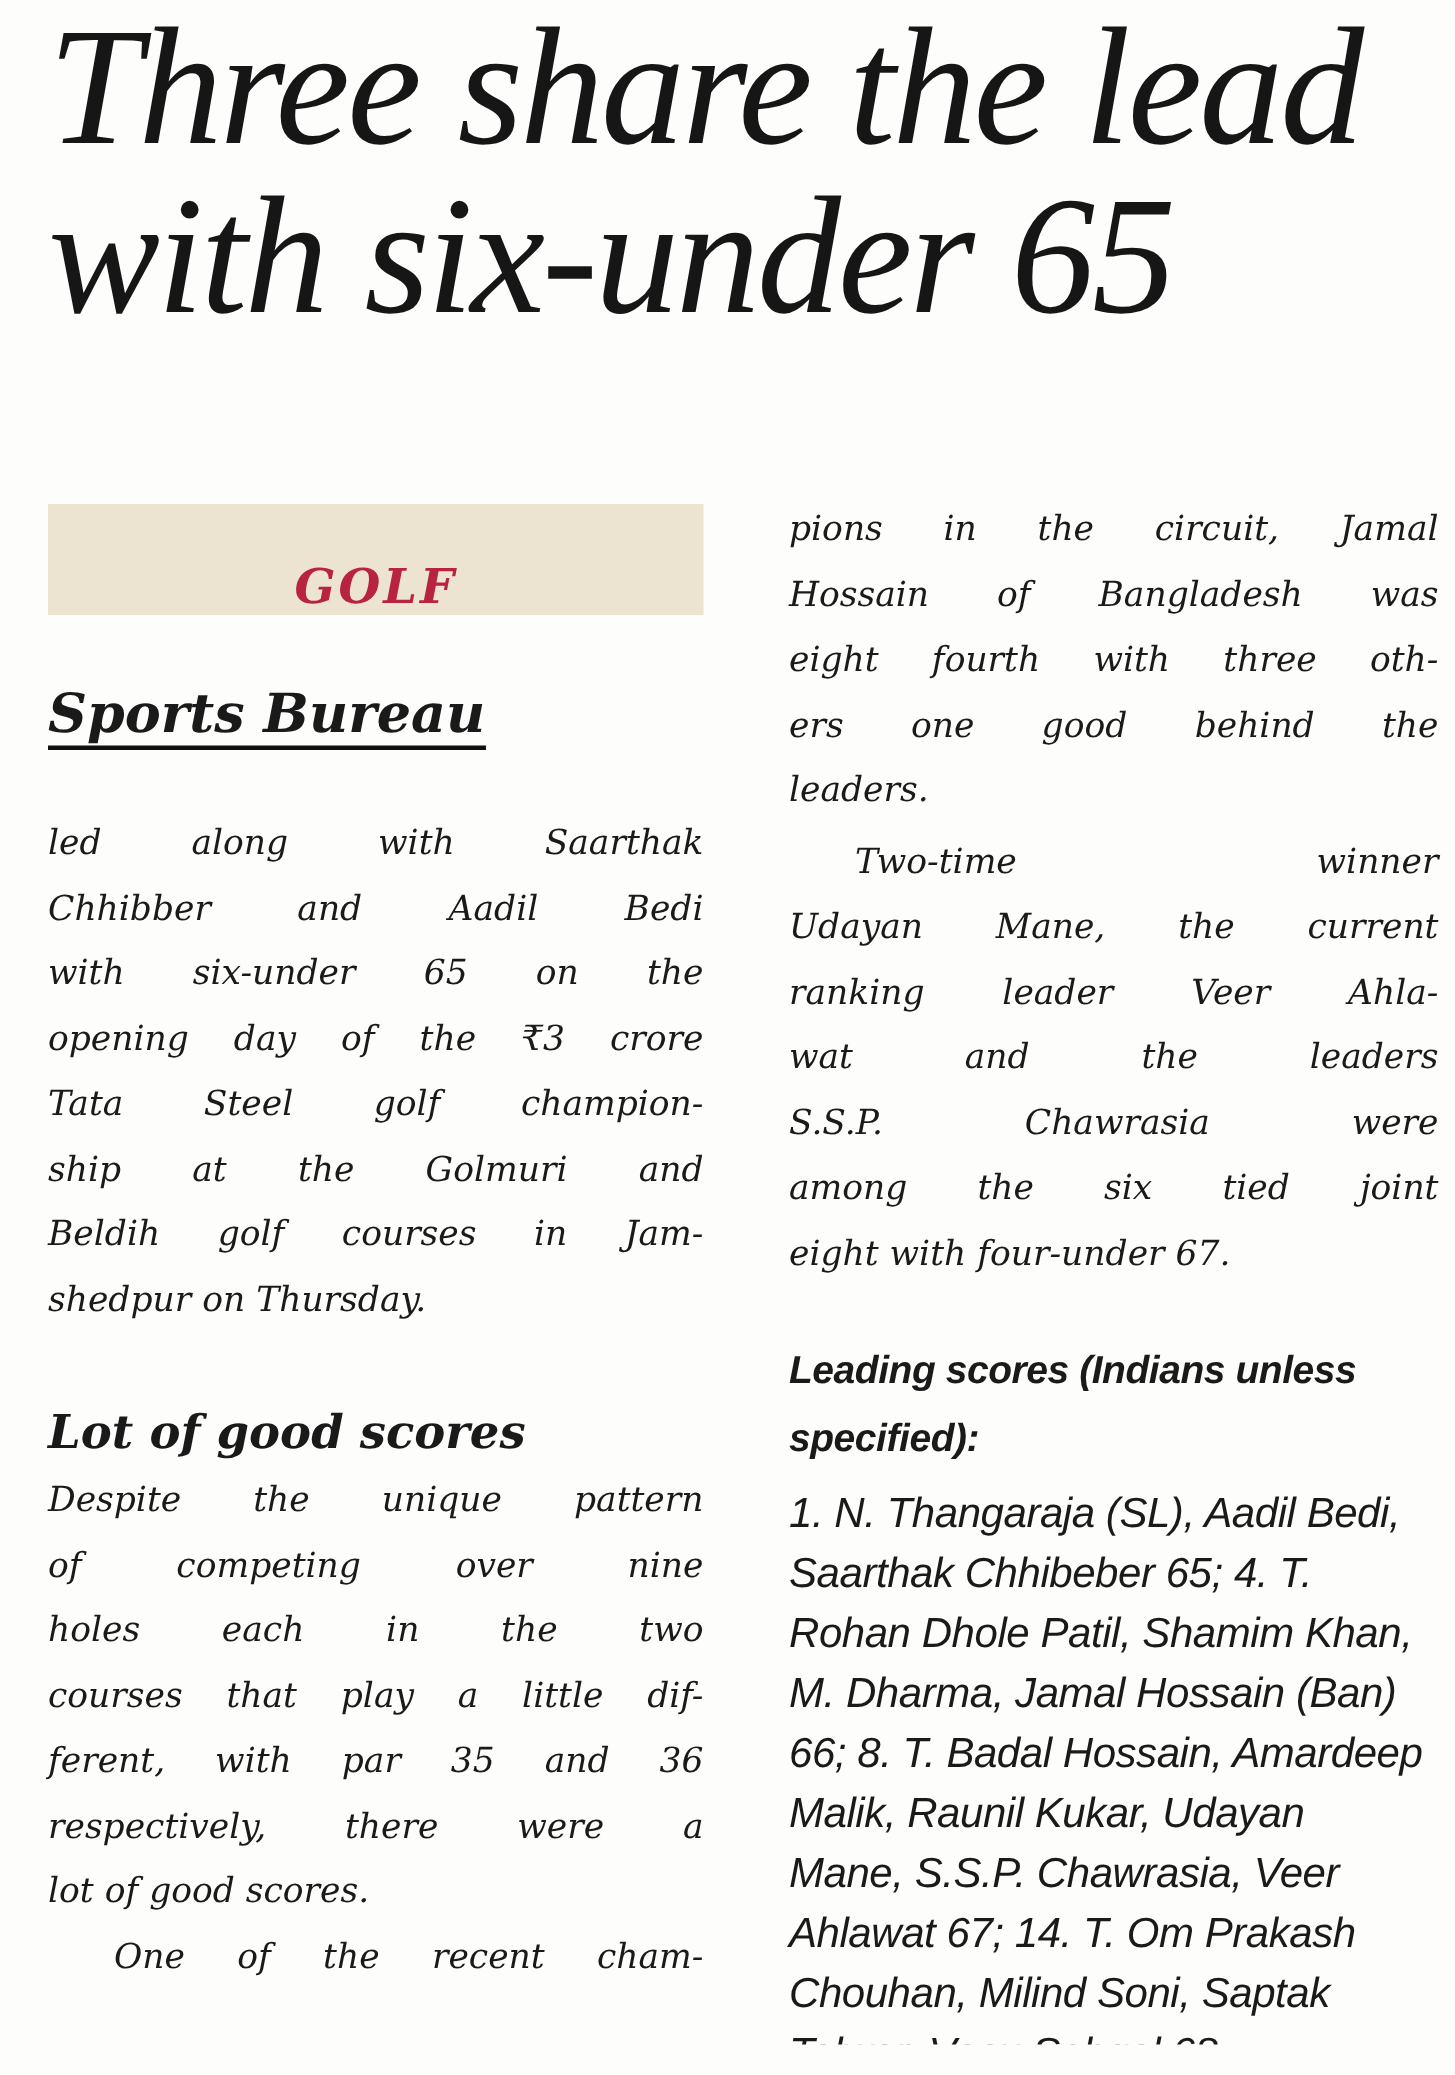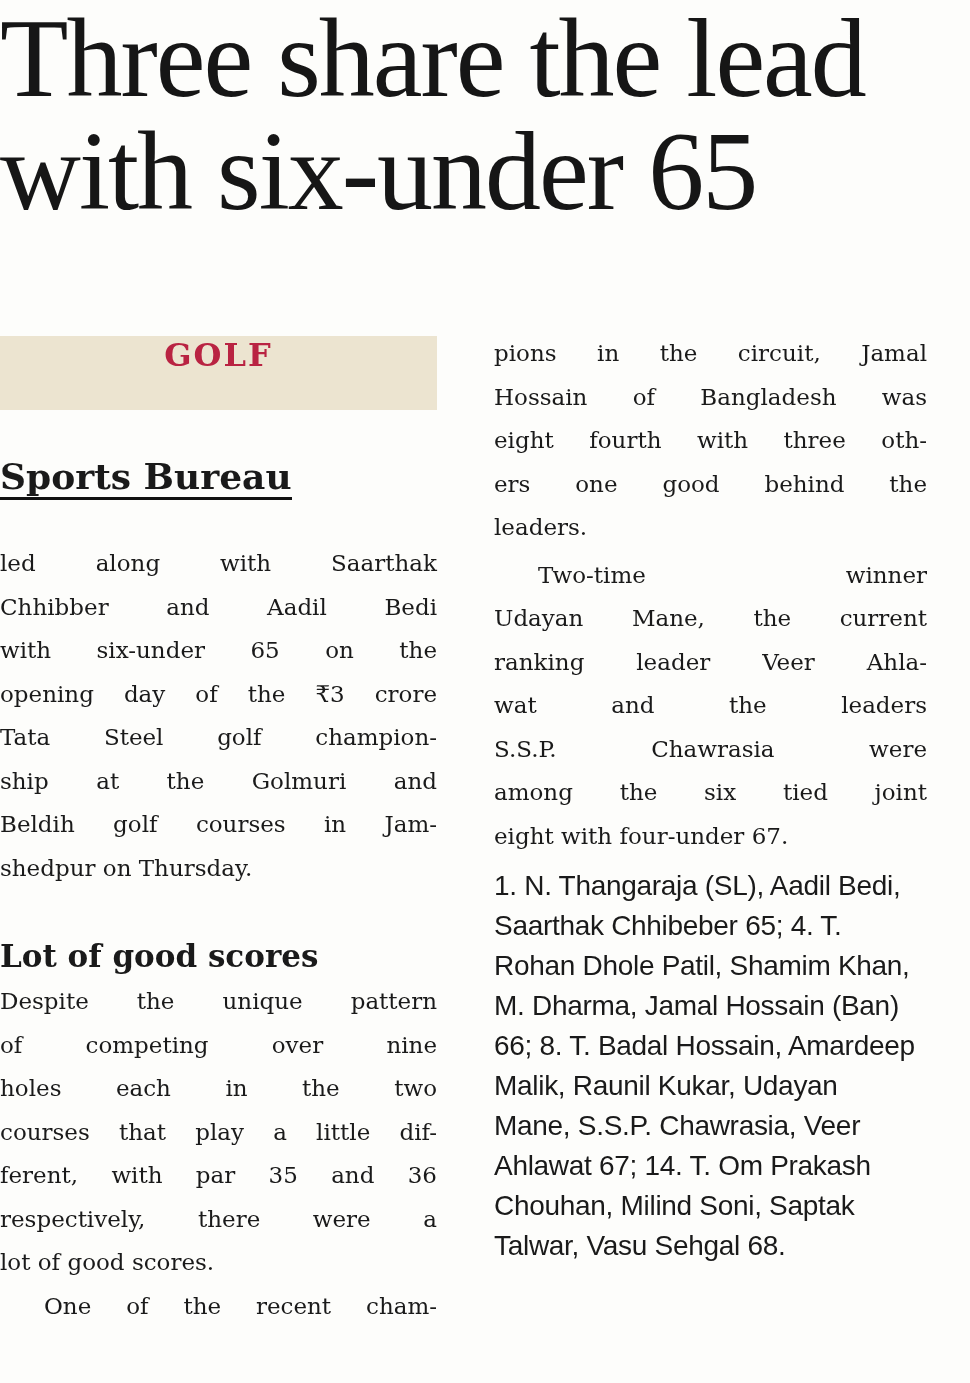--- a/index.html
+++ b/index.html
@@ -12,22 +12,23 @@
   html,body{width:970px;}
   body{
     width:970px;height:1383px;
     background:var(--paper);
     color:var(--ink);
     overflow:hidden;
     font-family:"DejaVu Serif","Liberation Serif",serif;
   }
   .page{
     width:970px;height:1363px;
-    padding-left:0;padding-right:25px;
+    padding-left:32px;padding-right:25px;
     overflow:hidden;
+    font-style:italic;
   }
   
   .headline{
     font-family:"Liberation Serif","DejaVu Serif",serif;
     font-weight:normal;
     font-size:112px;
     line-height:113px;
     letter-spacing:-2px;
     color:#161616;
     margin-top:2px;
@@ -39,21 +40,21 @@
     margin-top:104px;
     align-items:flex-start;
   }
   .col-left{width:437px;flex:none;}
   .col-right{width:433px;flex:none;}
   
   .kicker{
     margin-top:4px;
     height:74px;
     background:var(--kicker-bg);
-    display:flex;align-items:flex-start;justify-content:center;
+    display:flex;align-items:flex-end;justify-content:center;
   }
   .kicker-label{
     font-family:"DejaVu Serif","Liberation Serif",serif;
     font-weight:bold;
     font-size:32px;
     letter-spacing:2px;
     color:var(--kicker-text);
   }
   
   .byline{margin-top:48px;line-height:36px;}
@@ -164,20 +165,24 @@
       <div class="para rp2">
           <div class="tline just indent">Two-time winner</div>
           <div class="tline just">Udayan Mane, the current</div>
           <div class="tline just">ranking leader Veer Ahla-</div>
           <div class="tline just">wat and the leaders</div>
           <div class="tline just">S.S.P. Chawrasia were</div>
           <div class="tline just">among the six tied joint</div>
           <div class="tline">eight with four-under 67.</div>
         </div>
 
+      <div class="scores-head">
+          <div class="tline">Leading scores (Indians unless</div>
+          <div class="tline">specified):</div>
+        </div>
 
       <div class="scores">
           <div class="tline">1. N. Thangaraja (SL), Aadil Bedi,</div>
           <div class="tline">Saarthak Chhibeber 65; 4. T.</div>
           <div class="tline">Rohan Dhole Patil, Shamim Khan,</div>
           <div class="tline">M. Dharma, Jamal Hossain (Ban)</div>
           <div class="tline">66; 8. T. Badal Hossain, Amardeep</div>
           <div class="tline">Malik, Raunil Kukar, Udayan</div>
           <div class="tline">Mane, S.S.P. Chawrasia, Veer</div>
           <div class="tline">Ahlawat 67; 14. T. Om Prakash</div>

